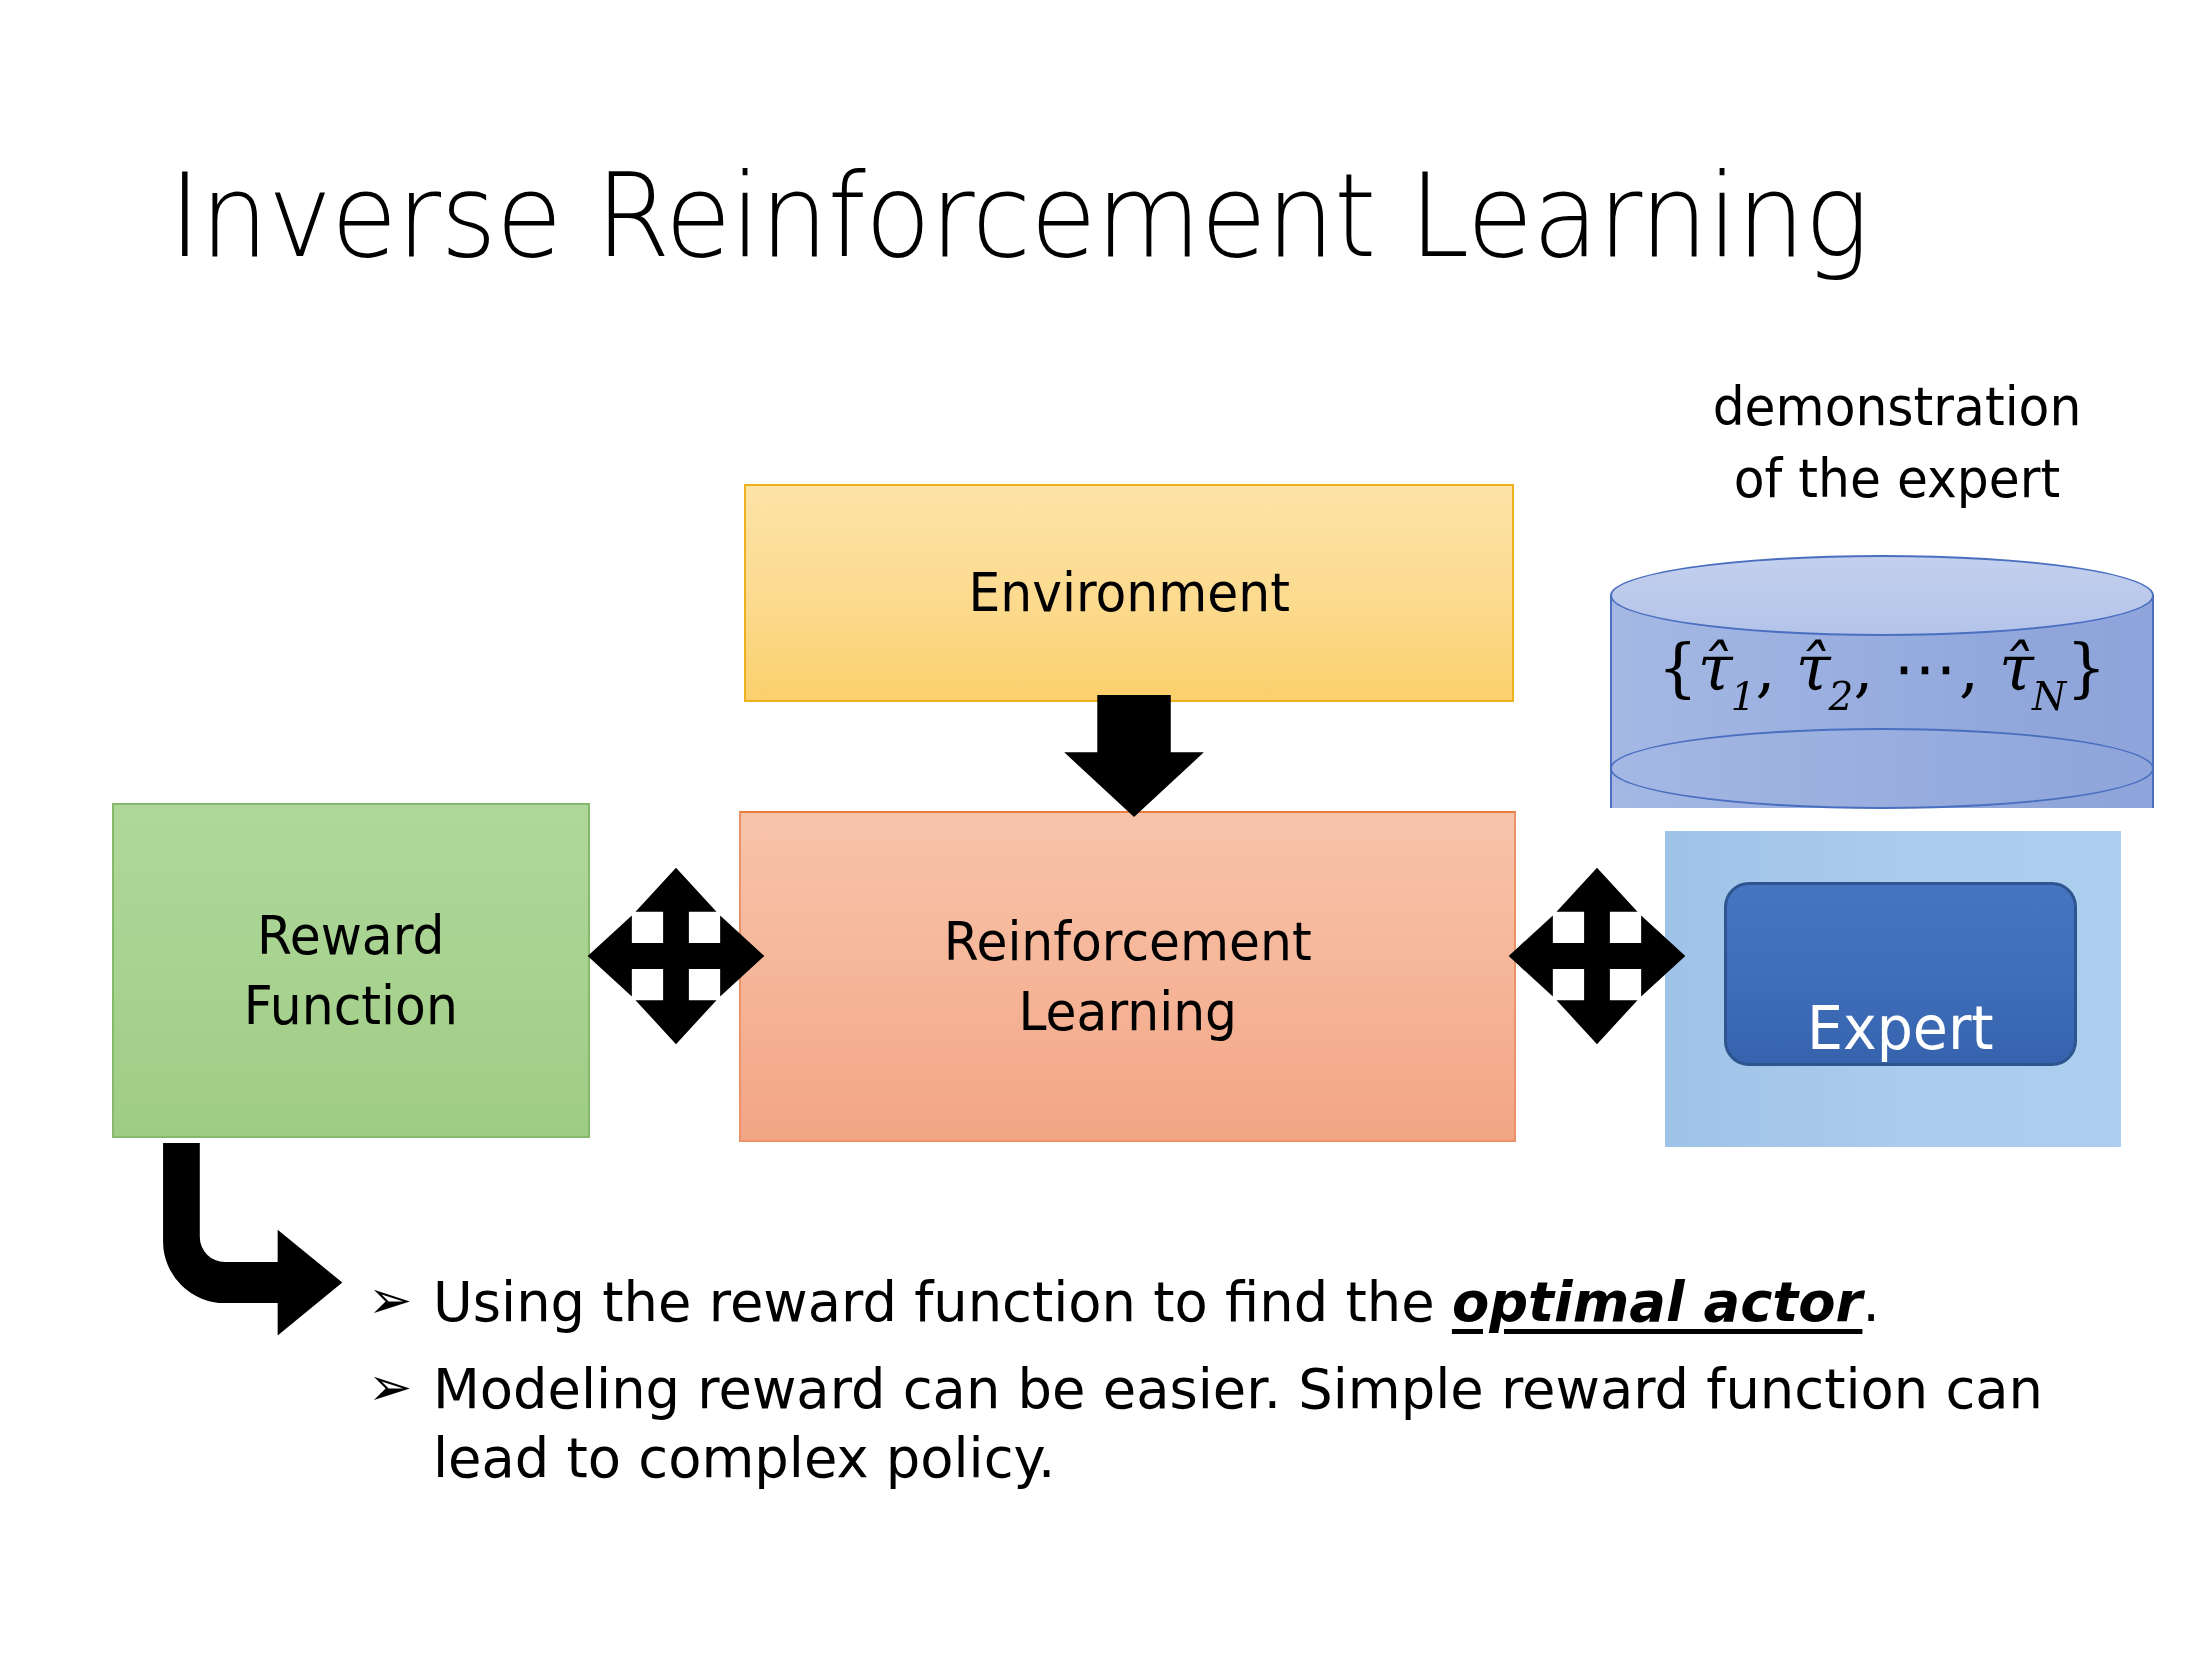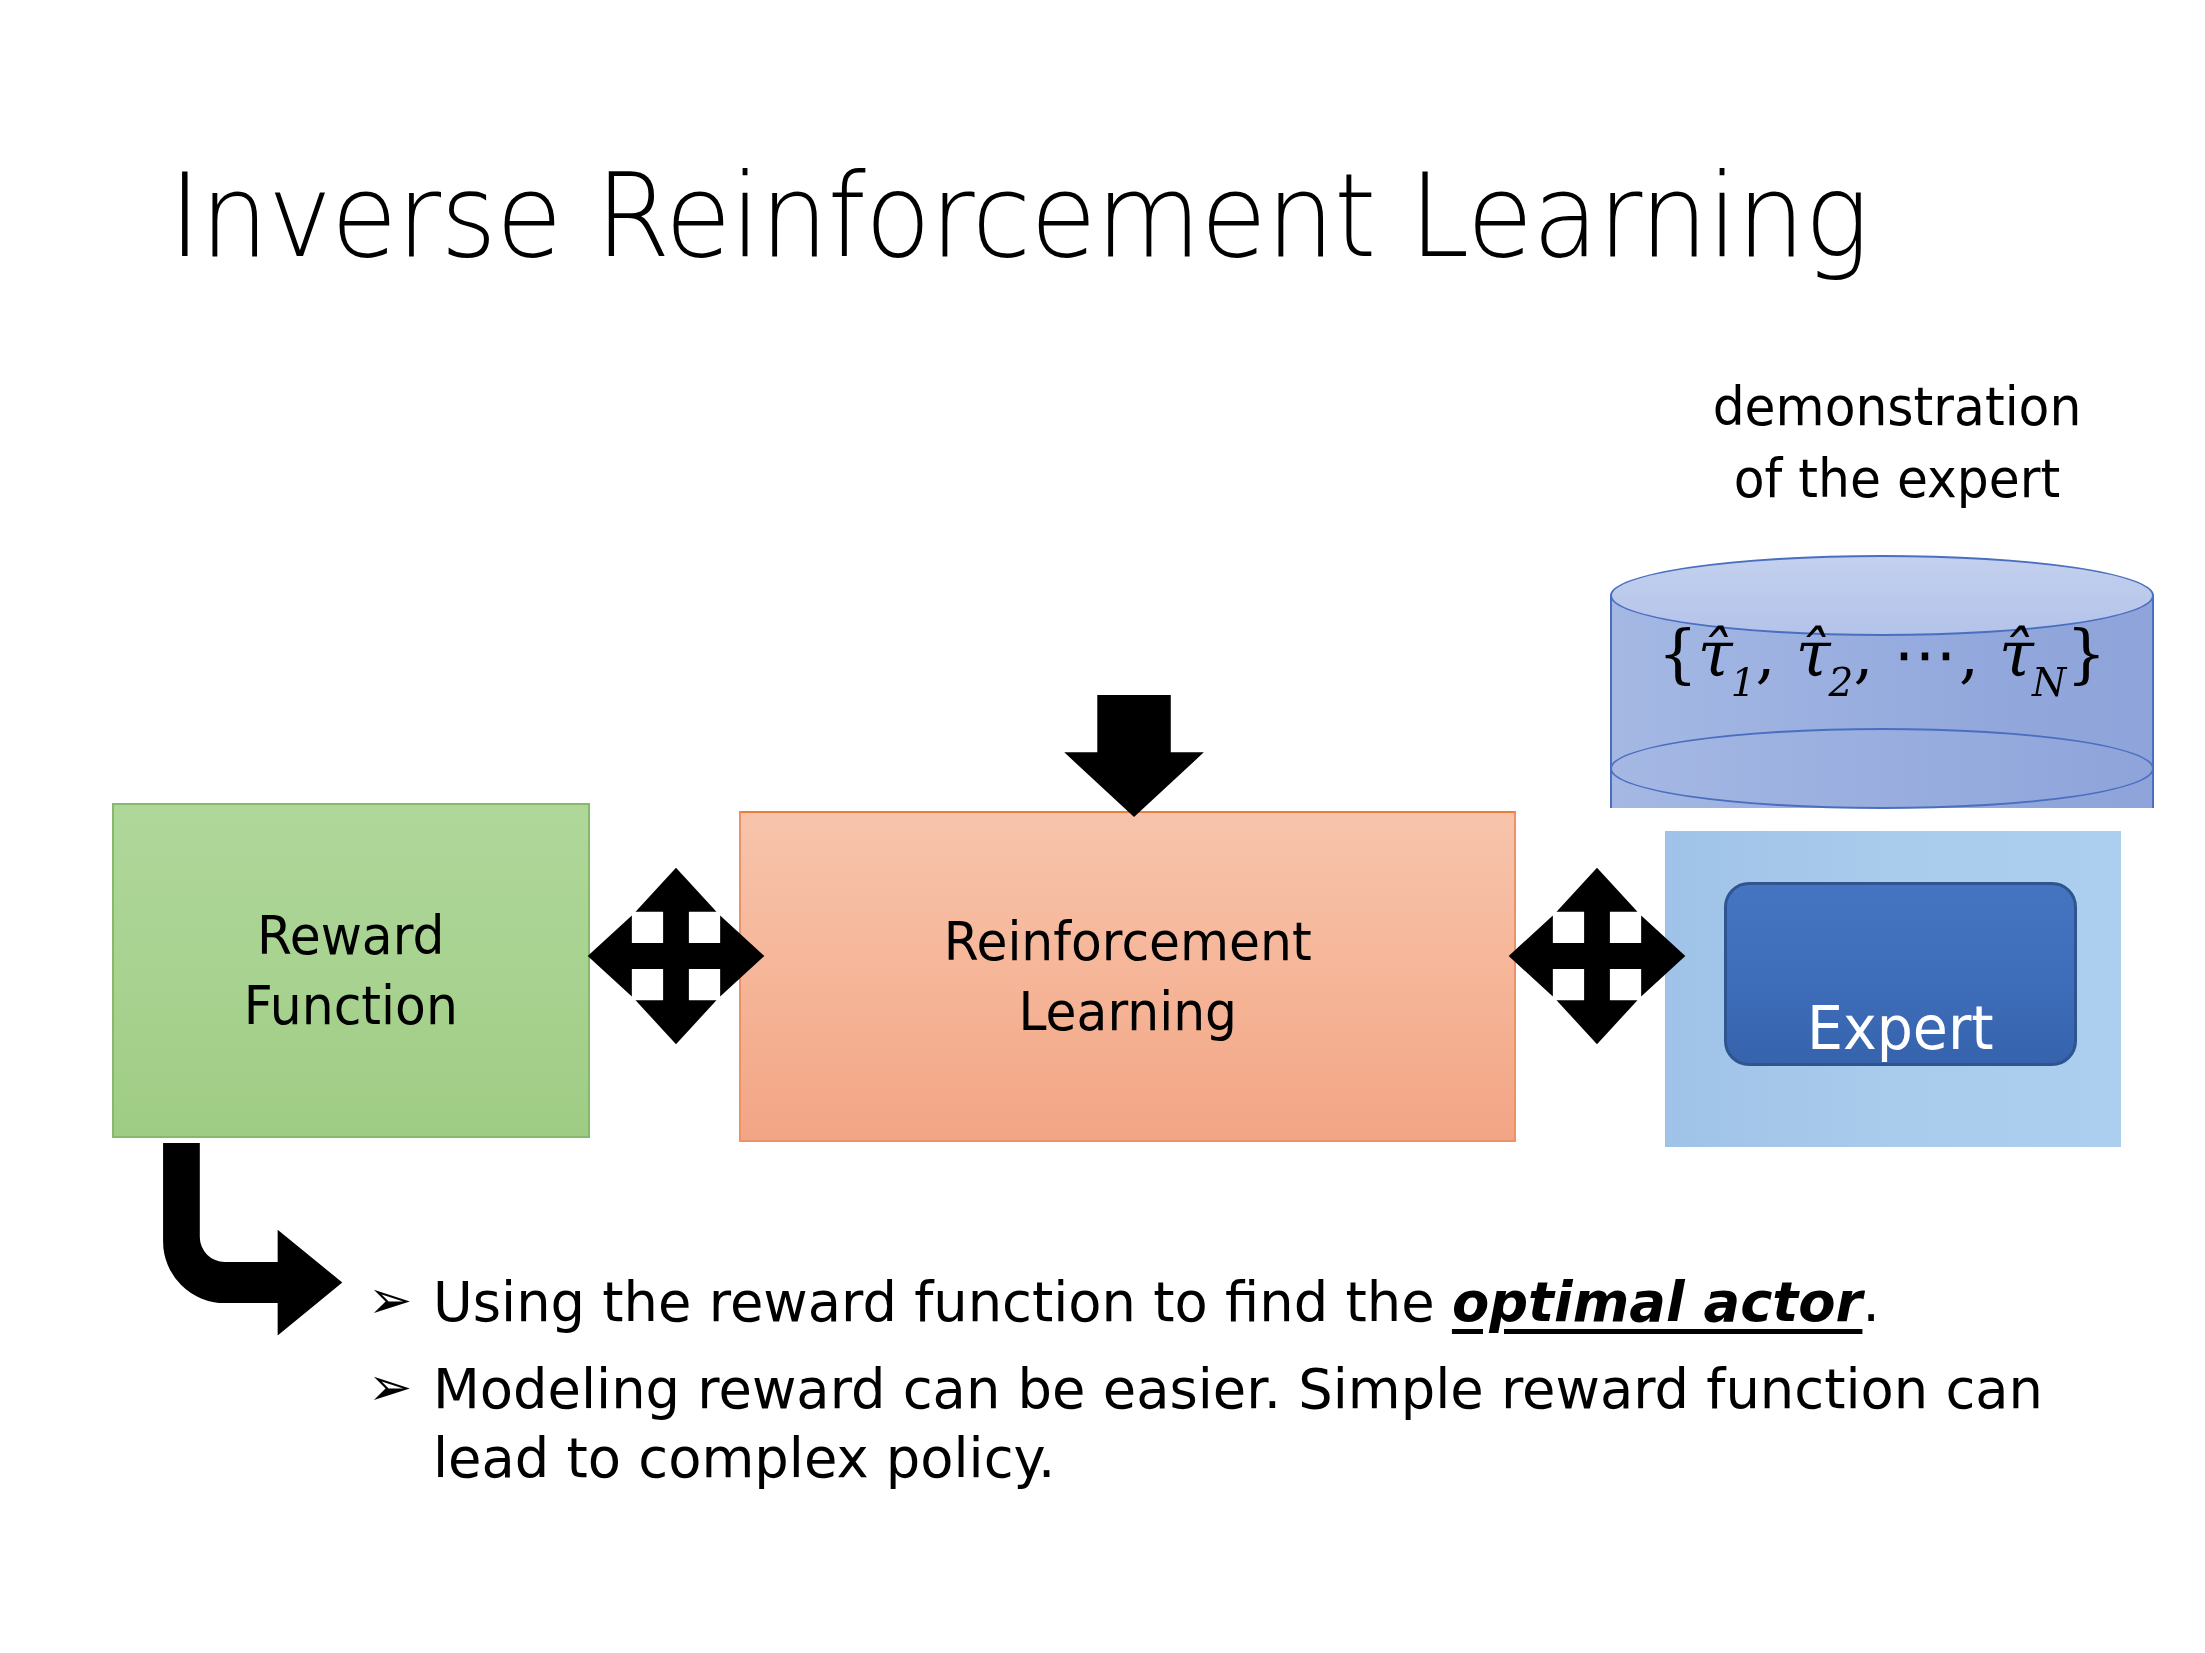--- a/index.html
+++ b/index.html
@@ -156,21 +156,21 @@
     width: 544px;
     height: 81px;
     border-radius: 50%;
     background: linear-gradient(to bottom, #C3D0EE 0%, #B4C3E9 100%);
     border: 2.2px solid #4A6FC0;
     box-sizing: border-box;
   }
   #cyl-formula {
     position: absolute;
     left: 0;
-    top: 63px;
+    top: 77px;
     width: 544px;
     text-align: center;
     font-family: "DejaVu Serif", serif;
     font-style: italic;
     font-size: 63px;
     color: #000000;
     white-space: nowrap;
   }
   #cyl-formula .sub {
     font-size: 0.62em;
@@ -249,20 +249,23 @@
 
 <div id="slide">
 
   <div id="slide-title">Inverse Reinforcement Learning</div>
 
   <div id="demo-caption">
     <div>demonstration</div>
     <div>of the expert</div>
   </div>
 
+  <div class="dbox" id="box-environment">
+    <div class="boxlabel">Environment</div>
+  </div>
 
   <div class="dbox" id="box-rl">
     <div class="boxlabel">
       <div>Reinforcement</div>
       <div>Learning</div>
     </div>
   </div>
 
   <div class="dbox" id="box-reward">
     <div class="boxlabel">

